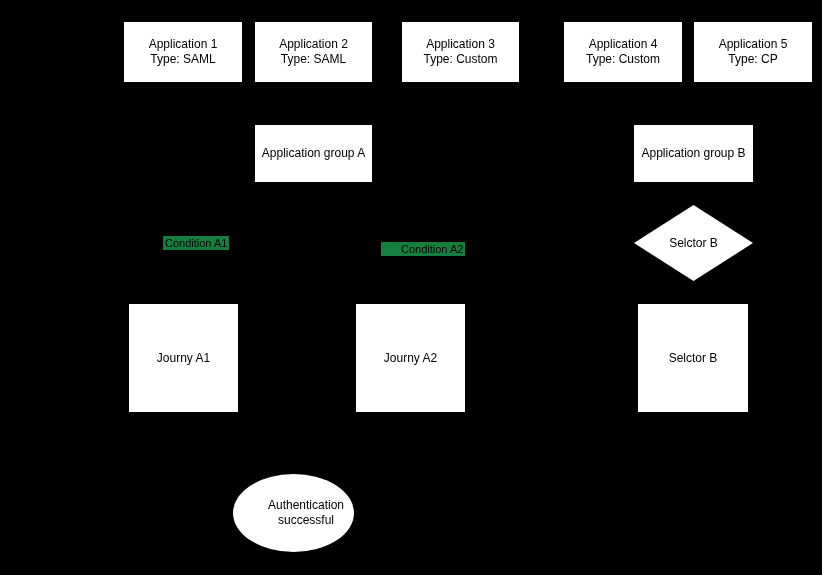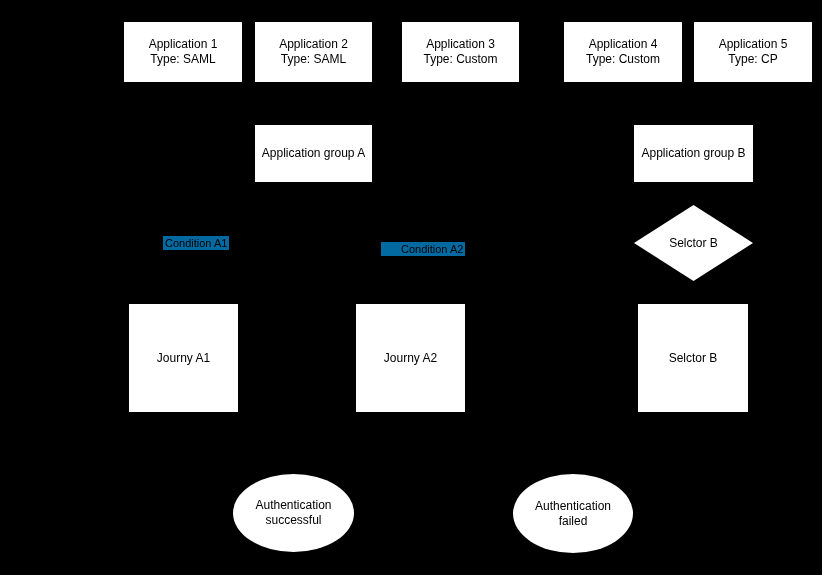--- a/index.html
+++ b/index.html
@@ -40,36 +40,37 @@
   .group-b { left: 634px; top: 125px; width: 119px; height: 57px; text-align: right; }
 
   .diamond {
     clip-path: polygon(50% 0%, 100% 50%, 50% 100%, 0% 50%);
   }
   .diamond-a { left: 254px; top: 205px; width: 120px; height: 76px; }
   .diamond-b { left: 634px; top: 205px; width: 119px; height: 76px; }
 
   .edge-label {
     position: absolute;
-    background: #0369a1;
+    background: #15803d;
     color: #000000;
     font-size: 11px;
     line-height: 14px;
     padding: 0 2px;
     white-space: nowrap;
   }
   .cond-a1 { left: 163px; top: 236px; }
   .cond-a2 { left: 381px; top: 242px; padding-left: 20px; }
 
   .journey-a1 { left: 129px; top: 304px; width: 109px; height: 108px; }
   .journey-a2 { left: 356px; top: 304px; width: 109px; height: 108px; }
   .journey-b  { left: 638px; top: 304px; width: 110px; height: 108px; }
 
   .ellipse {
     border-radius: 50%;
+    align-items: flex-end;
   }
   .ellipse .inner {
     width: 96px;
   }
   .outcome-success { left: 233px; top: 474px; width: 121px; height: 78px; }
   .outcome-failed  { left: 513px; top: 474px; width: 120px; height: 79px; }
 </style>
 </head>
 <body>
 
@@ -116,17 +117,14 @@
   <div class="node rect journey-a2">
     <div>Journy A2</div>
   </div>
   <div class="node rect journey-b">
     <div>Selctor B</div>
   </div>
 
   <div class="node ellipse outcome-success">
     <div class="inner">Authentication successful</div>
   </div>
-  <div class="node ellipse outcome-failed">
-    <div class="inner">Authentication failed</div>
-  </div>
 
 </div>
 
 </body></html>

